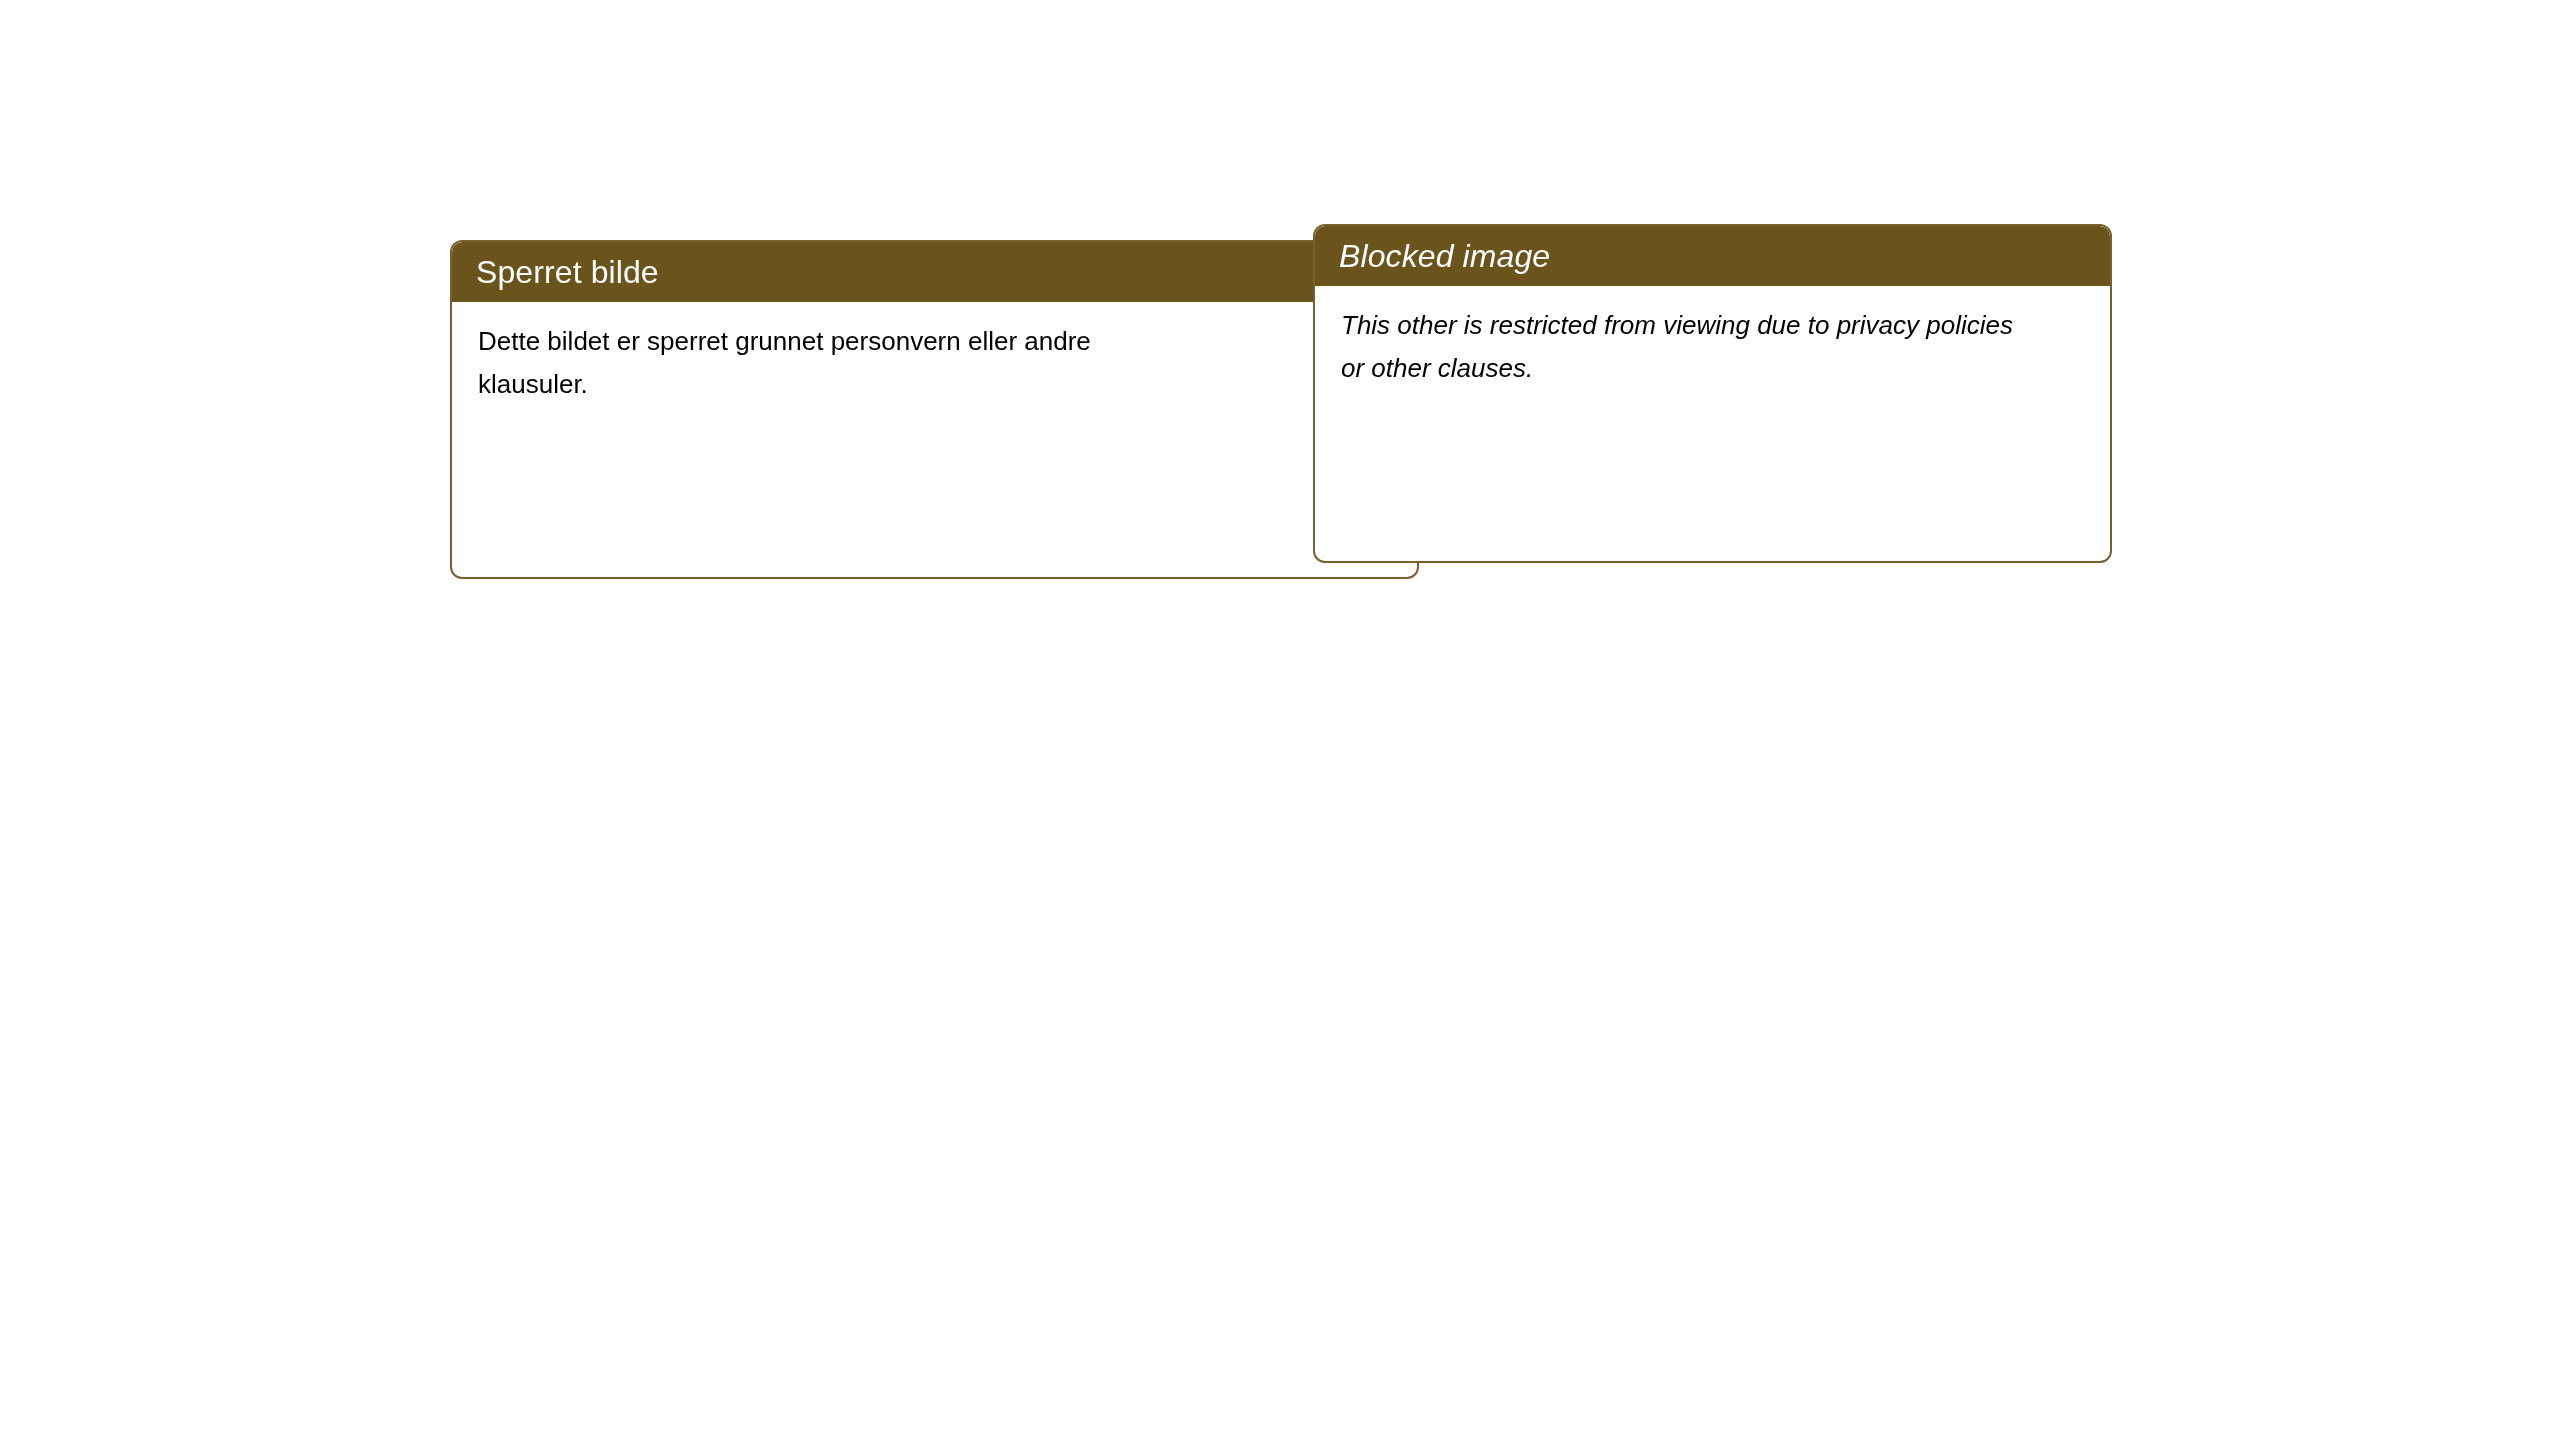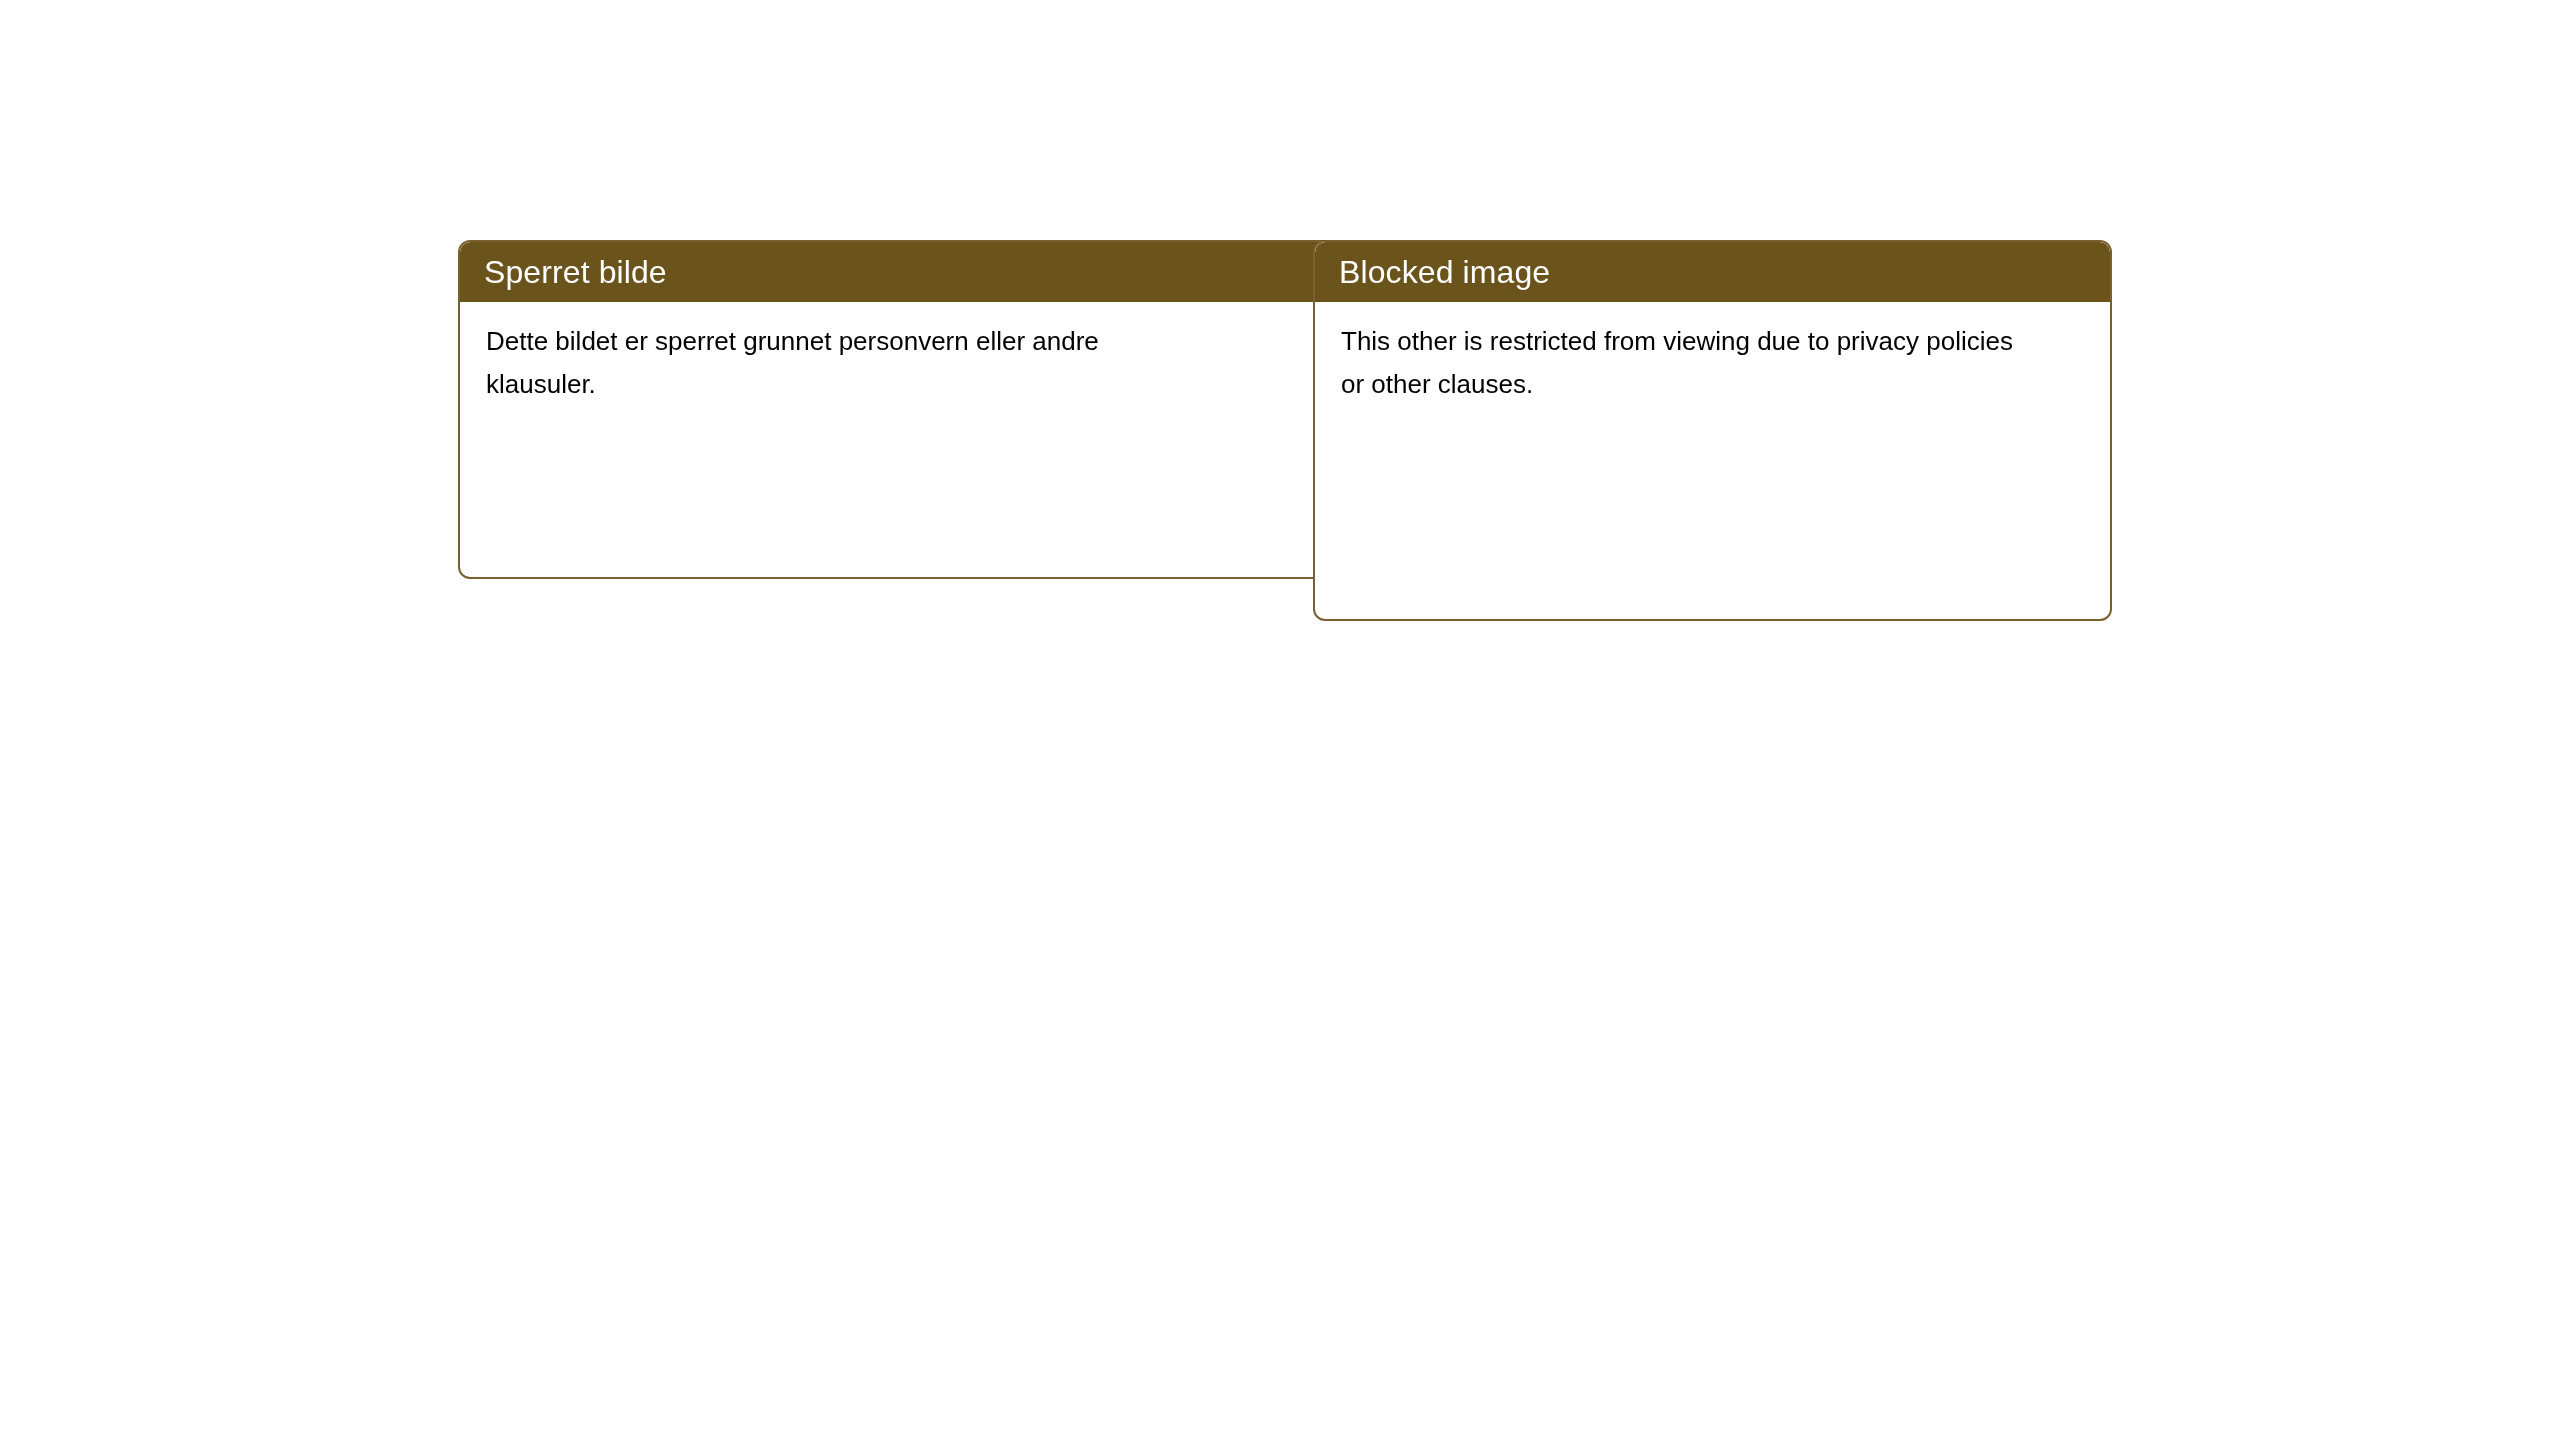--- a/index.html
+++ b/index.html
@@ -32,28 +32,28 @@
     border: 2px solid #7a6030;
     border-radius: 12px;
     overflow: hidden;
   }
 
   .panel-left {
     left: 450px;
     top: 240px;
     width: 969px;
     height: 339px;
-    margin-left: 8px;
   }
 
   .panel-right {
     left: 1313px;
-    top: 240px;
+    top: 224px;
     width: 799px;
-    height: 381px;
+    height: 339px;
+    font-style: italic;
   }
 
   .panel-header {
     box-sizing: border-box;
     height: 60px;
     background: #6b531c;
     border-top-left-radius: 10px;
     border-top-right-radius: 10px;
     display: flex;
     align-items: center;

